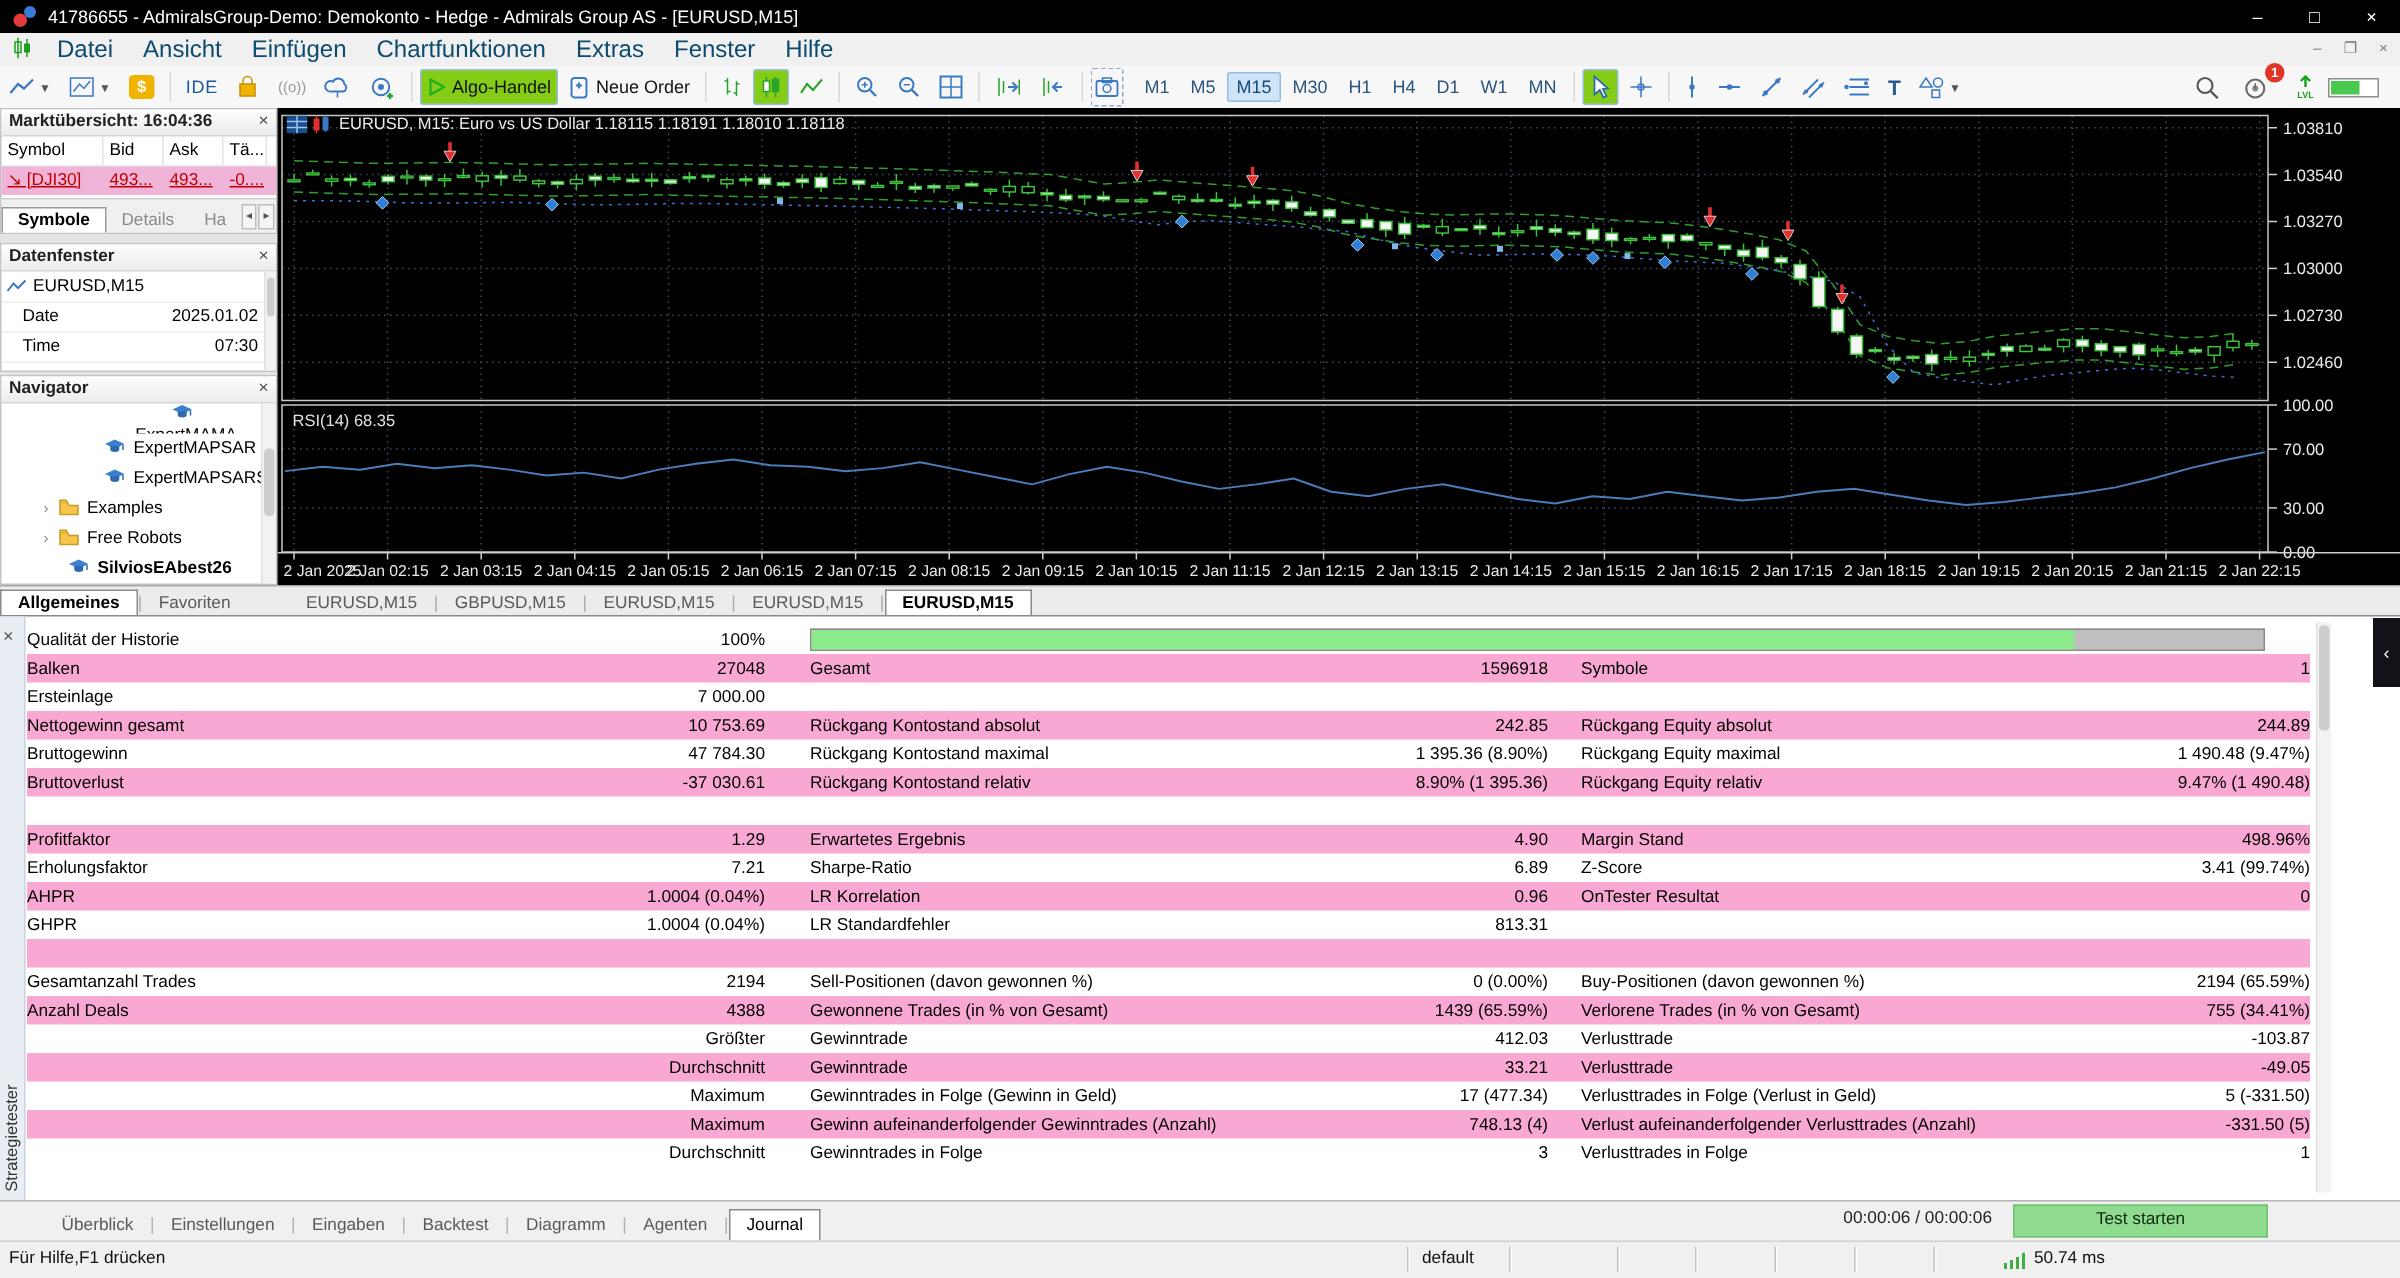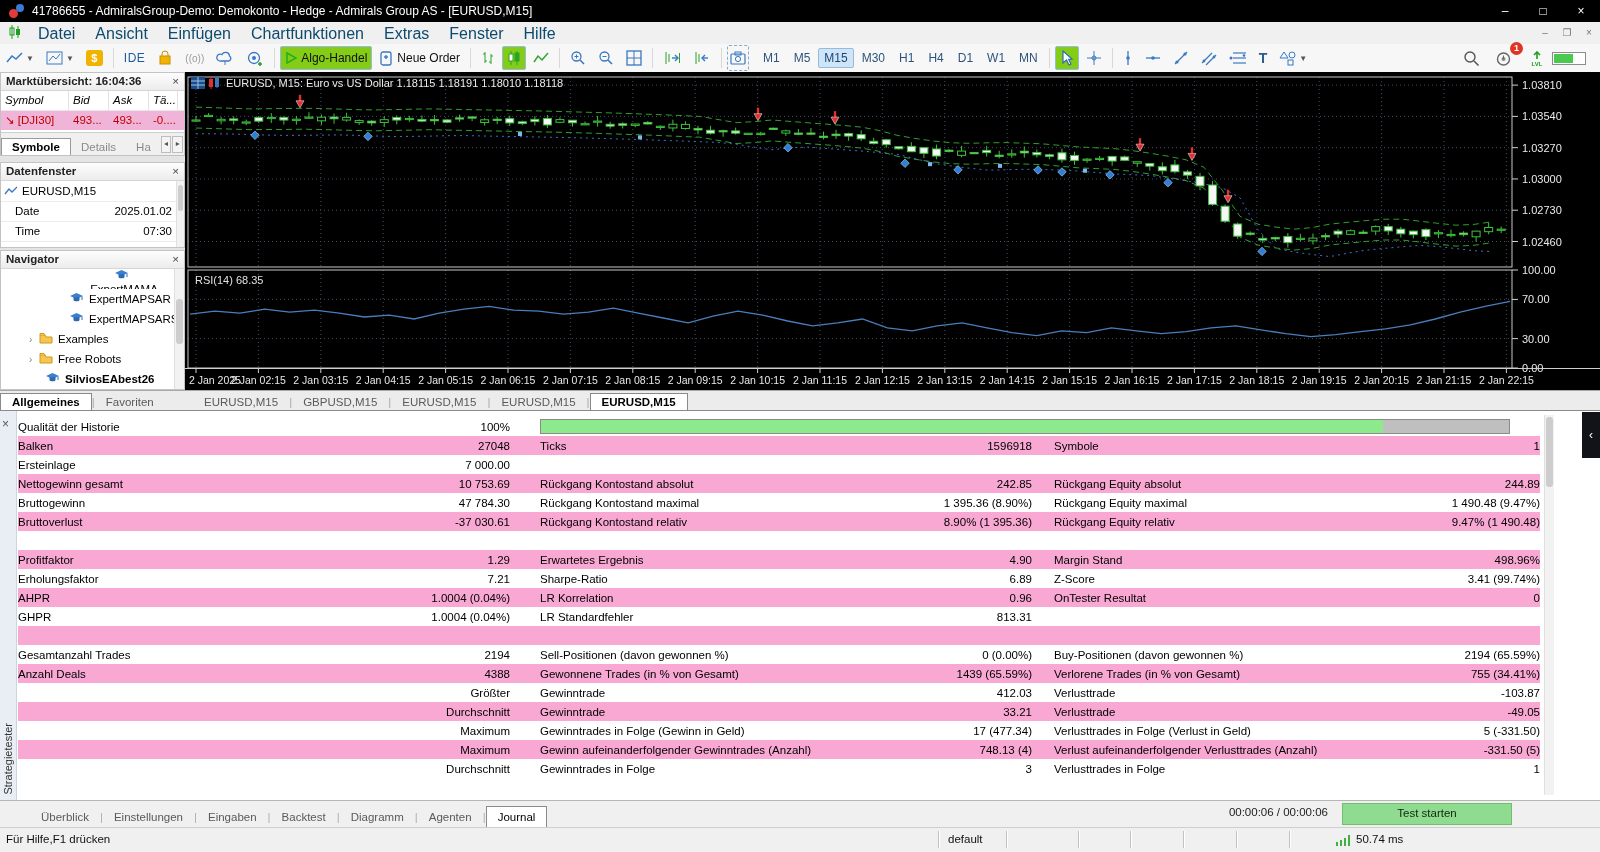--- a/index.html
+++ b/index.html
@@ -39,23 +39,23 @@
   .battery{width:34px;height:13px;border:1px solid #8c8c8c;background:#fff;padding:1px;box-sizing:border-box;}
   .battery>div{height:100%;background:#49c94e;}
   .dashedbox{border:1px dashed #8fa8c8;padding:1px 2px;border-radius:2px;}
   
   #sidebar{position:absolute;left:0;top:72px;width:185px;height:318px;background:#e4e4e4;}
   .panel{position:absolute;left:0;width:185px;background:#fff;border:1px solid #c3c3c3;box-sizing:border-box;}
   .panel-header{height:18px;background:linear-gradient(#fdfdfd,#ececec);border-bottom:1px solid #d5d5d5;
                 font-weight:bold;color:#222;padding:2px 5px;box-sizing:border-box;display:flex;}
   .panel-header .x{margin-left:auto;color:#444;font-weight:normal;line-height:13px;}
   .mw-cols{display:flex;height:19px;align-items:center;border-bottom:1px solid #e8e8e8;}
-  .mw-cols>div{border-right:1px solid #e3e3e3;padding:0 4px;box-sizing:border-box;height:19px;line-height:19px;font-style:italic;}
+  .mw-cols>div{border-right:1px solid #e3e3e3;padding:0 4px;box-sizing:border-box;height:19px;line-height:19px;}
   .mw-row{display:flex;height:19px;align-items:center;background:#f0b4d8;color:#c00000;}
-  .mw-row>div{padding:0 4px;box-sizing:border-box;height:19px;line-height:19px;overflow:hidden;white-space:nowrap;}
+  .mw-row>div{padding:0 4px;box-sizing:border-box;height:19px;line-height:19px;overflow:hidden;white-space:nowrap;text-decoration:underline;}
   .mini-tabs{position:absolute;bottom:0;left:0;right:0;height:22px;background:#f0f0f0;border-top:1px solid #cfcfcf;
              display:flex;align-items:flex-end;}
   .mini-tab{padding:2px 10px;color:#8a8a8a;}
   .mini-tab.active{background:#fff;border:1px solid #9a9a9a;border-bottom:none;color:#000;font-weight:bold;}
   .spin{width:15px;height:15px;border:1px solid #bdbdbd;background:#f4f4f4;text-align:center;line-height:13px;
         font-size:8px;color:#555;margin:0 1px 2px 0;}
   .dw-row{display:flex;height:19px;line-height:19px;border-bottom:1px solid #ececec;}
   .dw-row .l{width:90px;padding-left:14px;box-sizing:border-box;}
   .dw-row .v{flex:1;text-align:right;padding-right:12px;}
   .dw-sym{display:flex;align-items:center;height:20px;border-bottom:1px solid #ececec;padding-left:3px;font-size:11.5px;}
@@ -920,21 +920,21 @@
           <div class="tc"></div>
           <div class="tc tv"></div>
           <div class="tprogress">
             <div class="tprogress-fill" style="width: 87%;"></div>
           </div>
         </div>
         <div class="trow shade">
           <div class="tc">Balken</div>
           <div class="tc tv">27048</div>
           <div class="tc"></div>
-          <div class="tc">Ticks</div>
+          <div class="tc">Gesamt</div>
           <div class="tc tv">1596918</div>
           <div class="tc"></div>
           <div class="tc">Symbole</div>
           <div class="tc tv">1</div>
         </div>
         <div class="trow">
           <div class="tc">Ersteinlage</div>
           <div class="tc tv">7 000.00</div>
           <div class="tc"></div>
           <div class="tc"></div>

